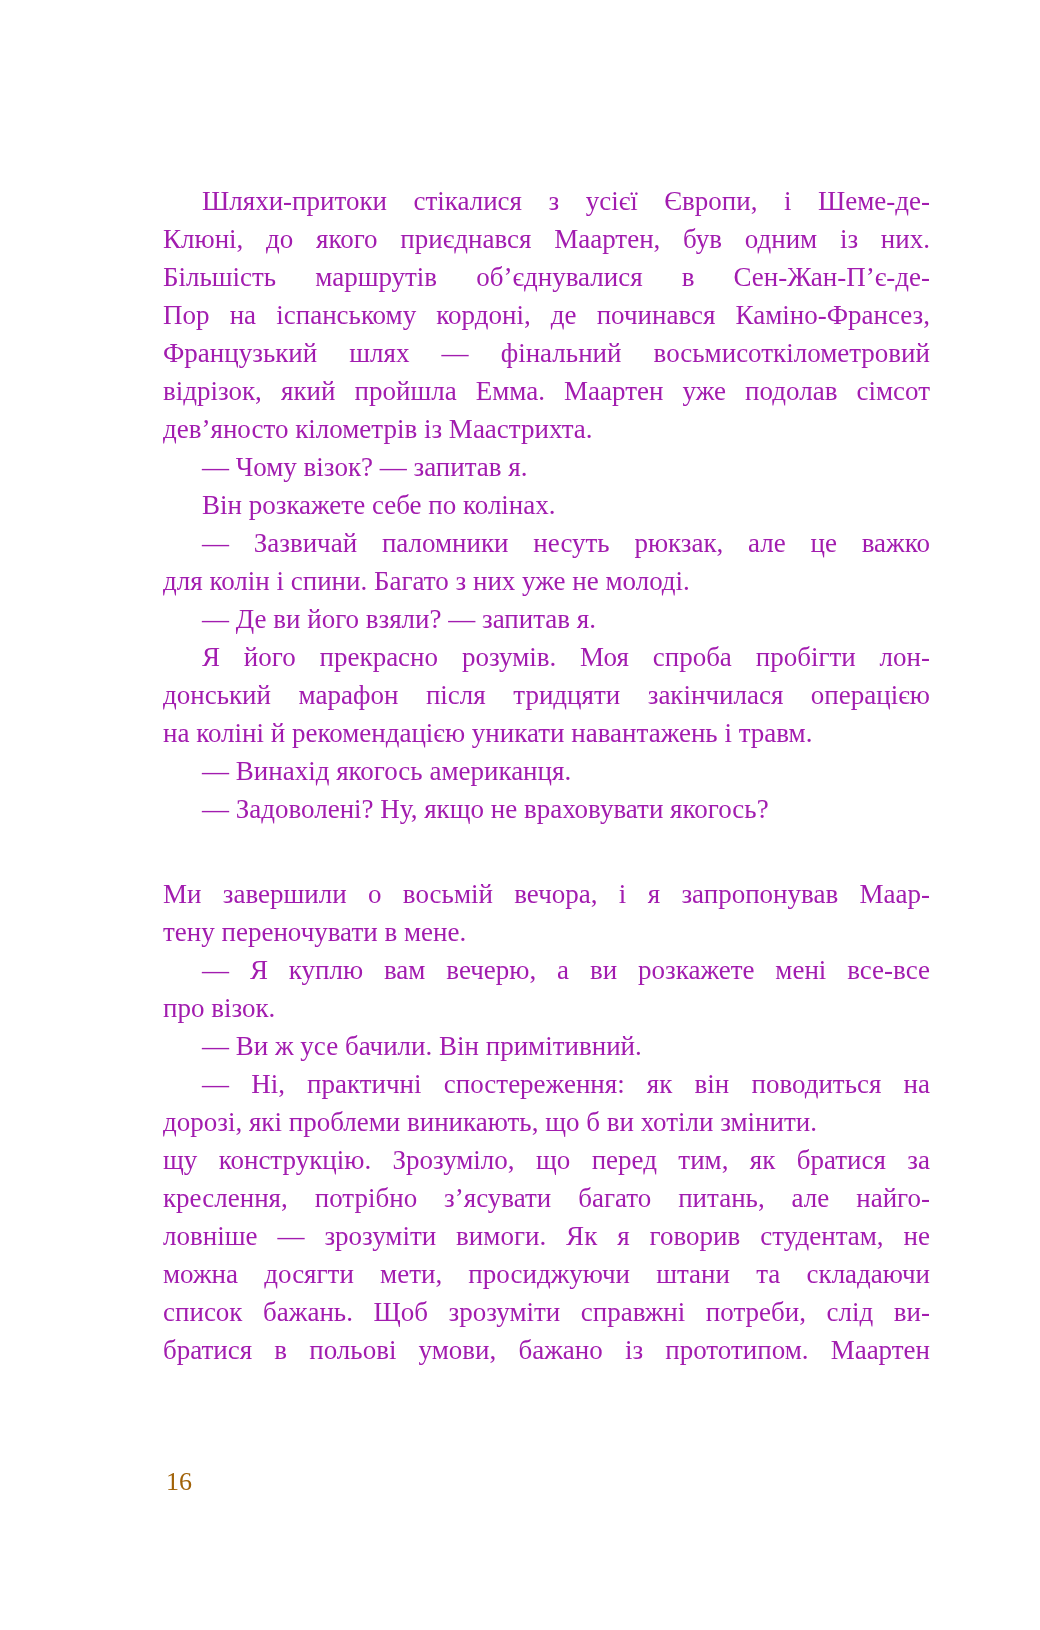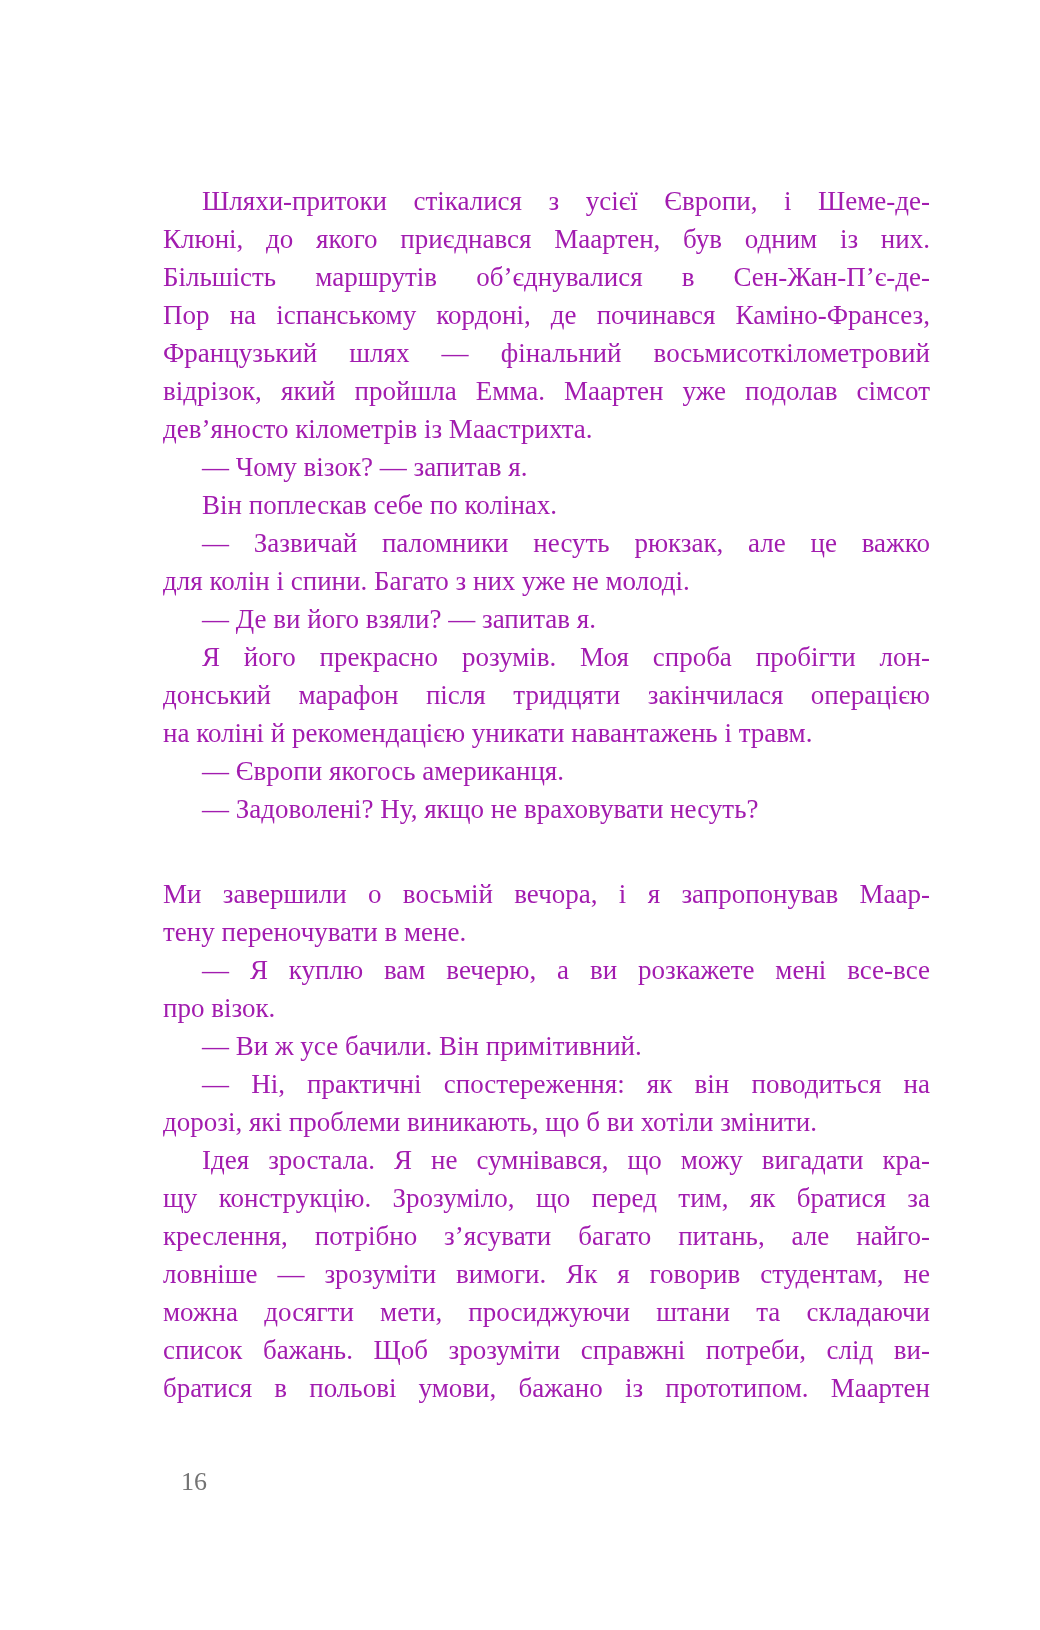--- a/index.html
+++ b/index.html
@@ -47,82 +47,81 @@
   }
   .l-left {
     text-align: left;
     text-align-last: left;
   }
   .indent {
     text-indent: 39px;
   }
   .page-number {
     position: absolute;
-    left: 181px;
+    left: 166px;
     top: 1467px;
     font-size: 26px;
     line-height: 30px;
-    color: #737373;
+    color: #a16207;
   }
 </style>
 </head>
 <body style="background: rgb(255, 255, 255);">
 
 <div class="page">
   <main class="text-block" style="color: #a21caf;">
       <div class="para">
         <div class="line l-just indent">Шляхи-притоки стікалися з усієї Європи, і Шеме-де-</div>
         <div class="line l-just">Клюні, до якого приєднався Маартен, був одним із них.</div>
         <div class="line l-just">Більшість маршрутів об’єднувалися в Сен-Жан-П’є-де-</div>
         <div class="line l-just">Пор на іспанському кордоні, де починався Каміно-Франсез,</div>
         <div class="line l-just">Французький шлях — фінальний восьмисоткілометровий</div>
         <div class="line l-just">відрізок, який пройшла Емма. Маартен уже подолав сімсот</div>
         <div class="line l-left">дев’яносто кілометрів із Маастрихта.</div>
       </div>
       <div class="para">
         <div class="line l-left indent">— Чому візок? — запитав я.</div>
       </div>
       <div class="para">
-        <div class="line l-left indent">Він поплескав себе по колінах.</div>
+        <div class="line l-left indent">Він розкажете себе по колінах.</div>
       </div>
       <div class="para">
         <div class="line l-just indent">— Зазвичай паломники несуть рюкзак, але це важко</div>
         <div class="line l-left">для колін і спини. Багато з них уже не молоді.</div>
       </div>
       <div class="para">
         <div class="line l-left indent">— Де ви його взяли? — запитав я.</div>
       </div>
       <div class="para">
         <div class="line l-just indent">Я його прекрасно розумів. Моя спроба пробігти лон-</div>
         <div class="line l-just">донський марафон після тридцяти закінчилася операцією</div>
         <div class="line l-left">на коліні й рекомендацією уникати навантажень і травм.</div>
       </div>
       <div class="para">
-        <div class="line l-left indent">— Європи якогось американця.</div>
+        <div class="line l-left indent">— Винахід якогось американця.</div>
       </div>
       <div class="para">
-        <div class="line l-left indent">— Задоволені? Ну, якщо не враховувати несуть?</div>
+        <div class="line l-left indent">— Задоволені? Ну, якщо не враховувати якогось?</div>
       </div>
       <div class="para gap">
         <div class="line l-just">Ми завершили о восьмій вечора, і я запропонував Маар-</div>
         <div class="line l-left">тену переночувати в мене.</div>
       </div>
       <div class="para">
         <div class="line l-just indent">— Я куплю вам вечерю, а ви розкажете мені все-все</div>
         <div class="line l-left">про візок.</div>
       </div>
       <div class="para">
         <div class="line l-left indent">— Ви ж усе бачили. Він примітивний.</div>
       </div>
       <div class="para">
         <div class="line l-just indent">— Ні, практичні спостереження: як він поводиться на</div>
         <div class="line l-left">дорозі, які проблеми виникають, що б ви хотіли змінити.</div>
       </div>
       <div class="para">
-        <div class="line l-just indent">Ідея зростала. Я не сумнівався, що можу вигадати кра-</div>
         <div class="line l-just">щу конструкцію. Зрозуміло, що перед тим, як братися за</div>
         <div class="line l-just">креслення, потрібно з’ясувати багато питань, але найго-</div>
         <div class="line l-just">ловніше — зрозуміти вимоги. Як я говорив студентам, не</div>
         <div class="line l-just">можна досягти мети, просиджуючи штани та складаючи</div>
         <div class="line l-just">список бажань. Щоб зрозуміти справжні потреби, слід ви-</div>
         <div class="line l-just">братися в польові умови, бажано із прототипом. Маартен</div>
       </div>
     </main>
   <div class="page-number">16</div>
 </div>

